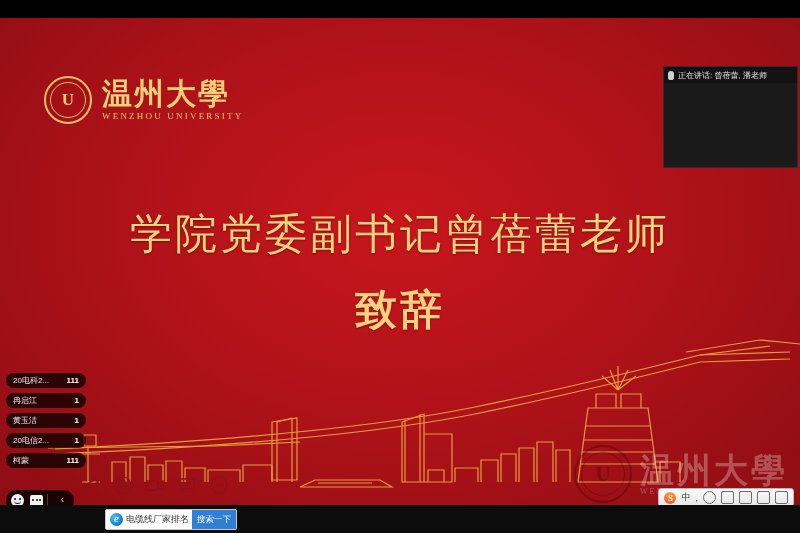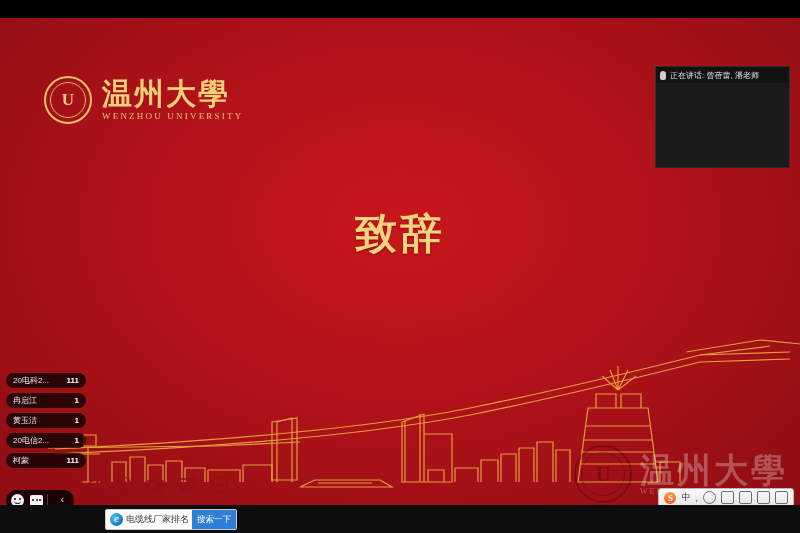--- a/index.html
+++ b/index.html
@@ -120,21 +120,21 @@
     font-family:"DejaVu Serif", serif; font-weight: bold;
     letter-spacing: 3px;
   }
   .watermark .wen {
     color:#efece6; font-size: 8px; letter-spacing: 2px;
     font-family:"Liberation Serif", serif;
   }
 
   
   .video-panel {
-    position: absolute; right: 10px; top: 48px;
+    position: absolute; right: 2px; top: 48px;
     width: 133px; height: 100px;
     background: #1a1a1a;
     border: 1px solid #2e2e2e;
   }
   .video-panel .vp-head {
     height: 16px; display: flex; align-items: center; gap: 4px;
     padding: 0 4px; background: #121212;
   }
   .mic-glyph {
     width: 6px; height: 9px; border-radius: 3px 3px 2px 2px;
@@ -349,20 +349,21 @@
       <div class="seal">
         <div class="mark">U</div>
       </div>
       <div class="names">
         <div class="cn">温州大學</div>
         <div class="en">WENZHOU UNIVERSITY</div>
       </div>
     </div>
 
     <div class="headline">
+      <span>学院党委副书记曾蓓蕾老师</span>
       <span class="l2">致辞</span>
     </div>
 
     <svg class="skyline" viewBox="0 0 800 175" preserveAspectRatio="none">
       <g fill="none" stroke="#e8a43e" stroke-width="1.2">
 
         <path d="M55 119 C 200 112, 360 100, 470 78 C 560 60, 640 40, 700 25 L 790 22"></path>
         <path d="M55 124 C 200 118, 360 106, 470 85 C 560 67, 640 47, 700 32 L 790 29"></path>
 
         <path d="M48 118 L 215 116 L 300 112"></path>

